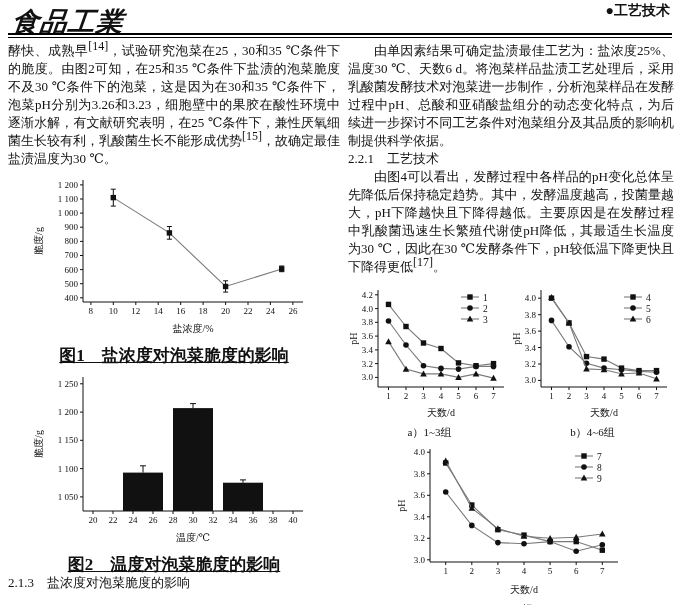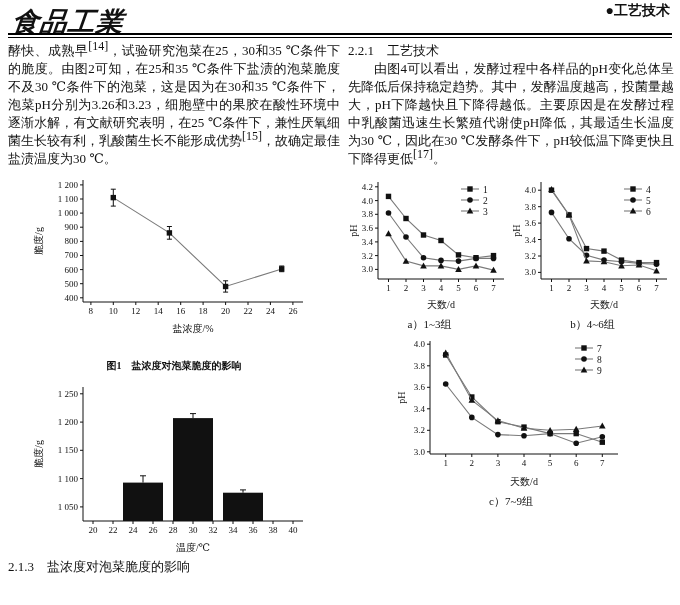--- a/index.html
+++ b/index.html
@@ -11,21 +11,21 @@
   .rule{position:absolute;left:8px;right:8px;top:33px;height:2px;
         border-top:2.5px solid #000;border-bottom:1px solid #000;}
   .col{position:absolute;top:42px;font-size:13px;line-height:18px;text-align:justify;}
   #left-col{left:8px;width:332px;}
   #right-col{left:348px;width:326px;}
   .para{margin:0;}
   .indent{text-indent:2em;}
   .heading{margin:0;}
   sup{font-size:12px;line-height:0;}
   .fig{text-align:center;margin-top:6px;}
-  .fig-caption{font-weight:bold;font-size:10px;margin-top:18px;}
+  .fig-caption{font-weight:bold;font-size:17px;margin-top:8px;text-decoration:underline;}
   .sub-caption{font-size:11px;margin-top:0;}
   .charts-row{display:flex;justify-content:space-between;margin-top:8px;}
   .chart-block{text-align:center;}
   svg text{fill:#111;}
 </style>
 </head>
 <body>
 
 <div id="page">
   <div class="logo">食品工業</div>
@@ -141,26 +141,28 @@
             <rect x="90.0" y="101.6" width="40.0" height="38.4" fill="#111111"></rect>
             <line x1="110.0" y1="101.6" x2="110.0" y2="94.8" stroke="#111111" stroke-width="1"></line>
             <line x1="107.0" y1="94.8" x2="113.0" y2="94.8" stroke="#111111" stroke-width="1"></line>
             <rect x="140.0" y="37.1" width="40.0" height="102.9" fill="#111111"></rect>
             <line x1="160.0" y1="37.1" x2="160.0" y2="32.6" stroke="#111111" stroke-width="1"></line>
             <line x1="157.0" y1="32.6" x2="163.0" y2="32.6" stroke="#111111" stroke-width="1"></line>
             <rect x="190.0" y="111.7" width="40.0" height="28.3" fill="#111111"></rect>
             <line x1="210.0" y1="111.7" x2="210.0" y2="108.9" stroke="#111111" stroke-width="1"></line>
             <line x1="207.0" y1="108.9" x2="213.0" y2="108.9" stroke="#111111" stroke-width="1"></line>
           </svg></div>
+      <div class="fig-caption">图2　温度对泡菜脆度的影响</div>
     </div>
 
     <p class="heading">2.1.3　盐浓度对泡菜脆度的影响</p>
   </div>
 
   <div id="right-col" class="col">
+    <p class="para indent">由单因素结果可确定盐渍最佳工艺为：盐浓度25%、温度30 ℃、天数6 d。将泡菜样品盐渍工艺处理后，采用乳酸菌发酵技术对泡菜进一步制作，分析泡菜样品在发酵过程中pH、总酸和亚硝酸盐组分的动态变化特点，为后续进一步探讨不同工艺条件对泡菜组分及其品质的影响机制提供科学依据。</p>
     <p class="heading">2.2.1　工艺技术</p>
     <p class="para indent">由图4可以看出，发酵过程中各样品的pH变化总体呈先降低后保持稳定趋势。其中，发酵温度越高，投菌量越大，pH下降越快且下降得越低。主要原因是在发酵过程中乳酸菌迅速生长繁殖代谢使pH降低，其最适生长温度为30 ℃，因此在30 ℃发酵条件下，pH较低温下降更快且下降得更低<sup>[17]</sup>。</p>
 
     <div class="charts-row">
       <div class="chart-block">
         <div><svg width="163" height="134" xmlns="http://www.w3.org/2000/svg" font-family="Liberation Serif, DejaVu Serif, serif">
               <line x1="30.0" y1="6.0" x2="30.0" y2="103.0" stroke="#111111" stroke-width="1"></line>
               <line x1="30.0" y1="103.0" x2="156.0" y2="103.0" stroke="#111111" stroke-width="1"></line>
               <line x1="27.0" y1="93.4" x2="30.0" y2="93.4" stroke="#111111" stroke-width="1"></line>
               <text x="25" y="96.36879432624112" font-size="9" text-anchor="end">3.0</text>

